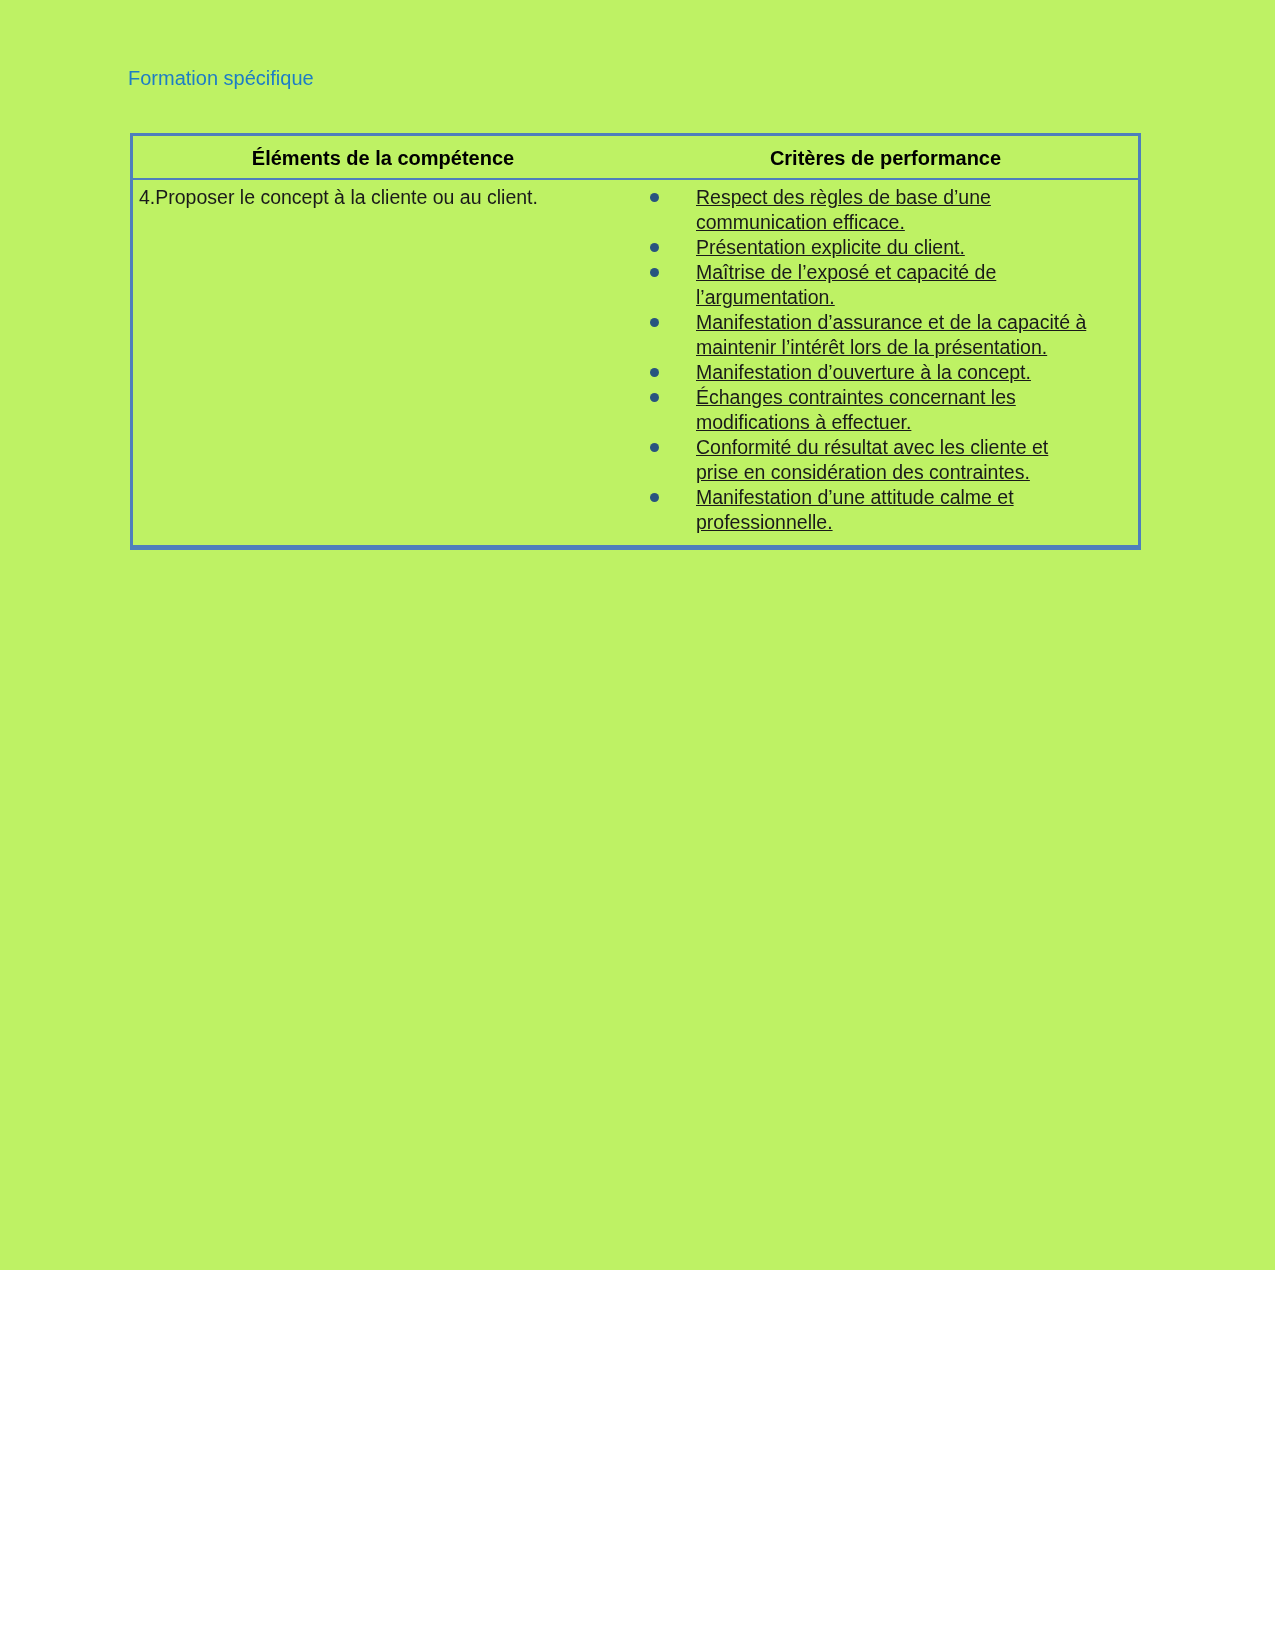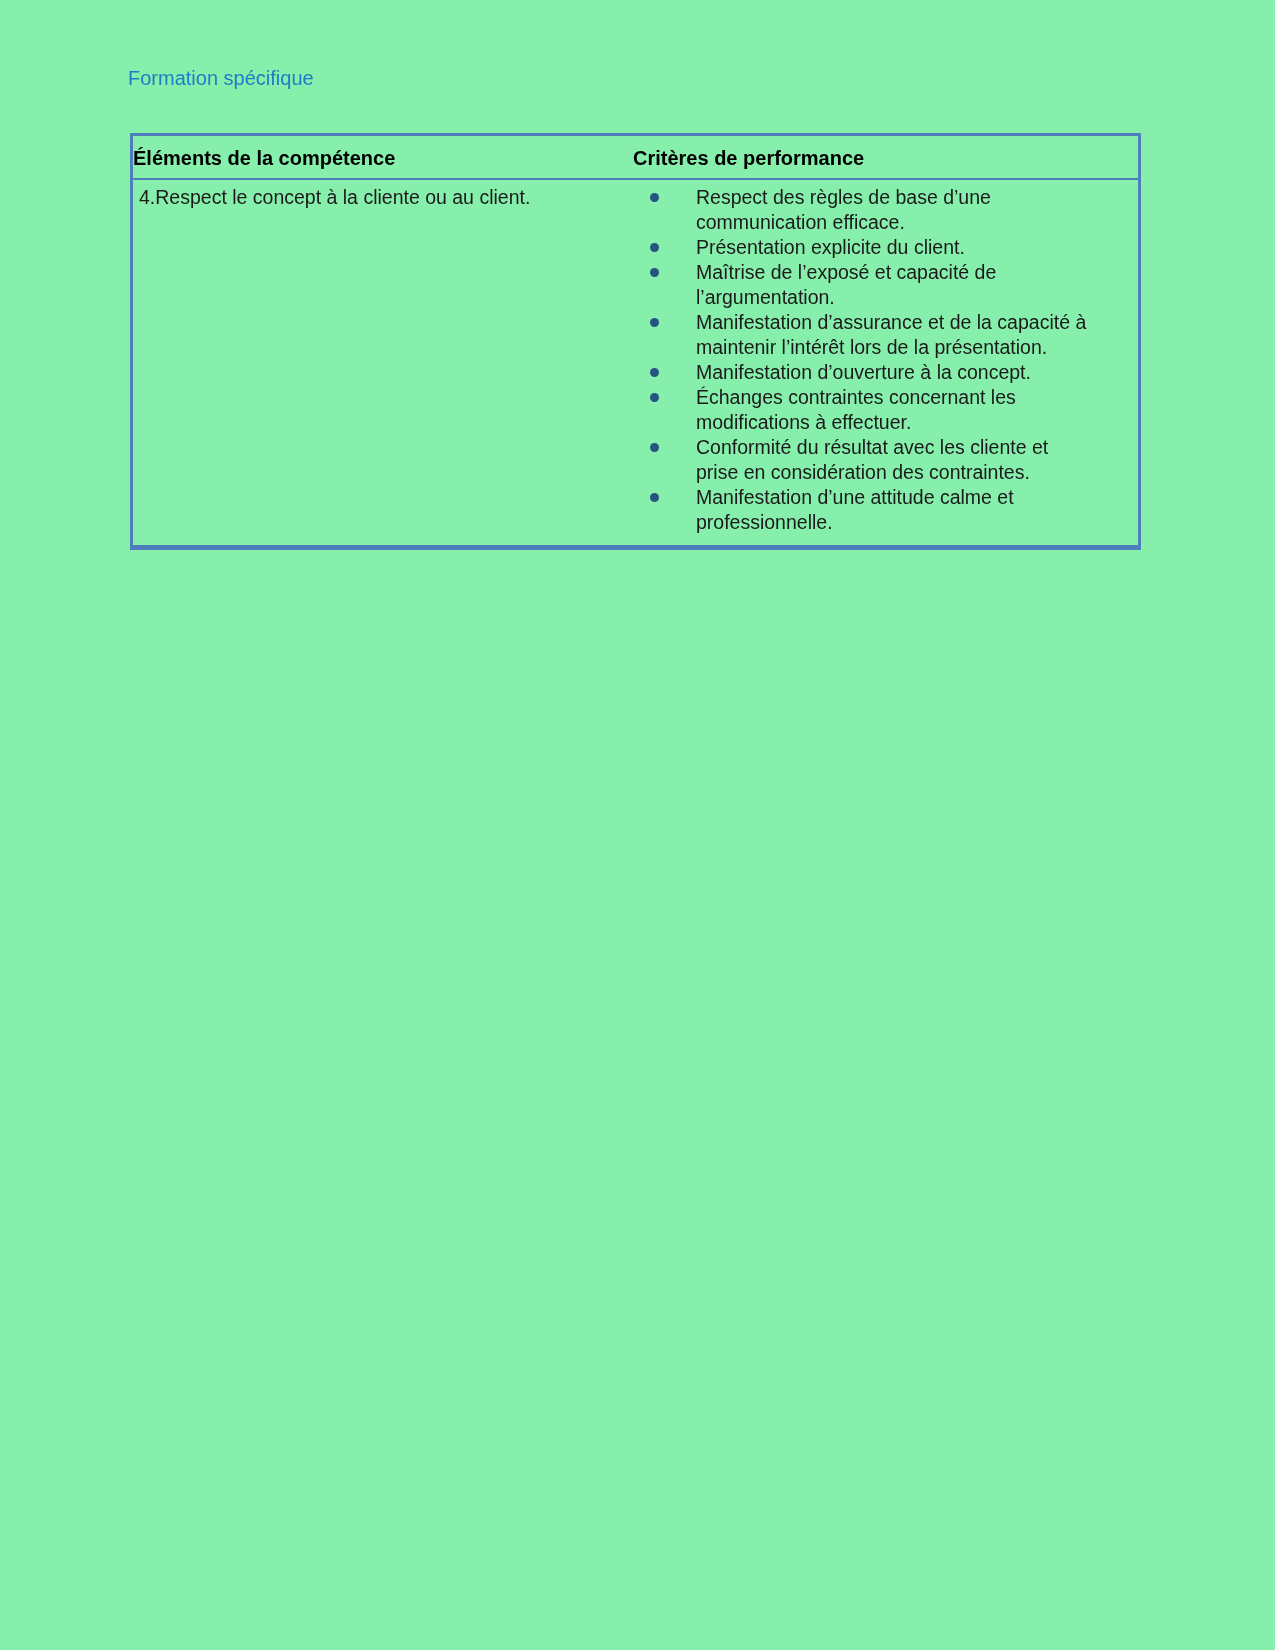--- a/index.html
+++ b/index.html
@@ -1,20 +1,20 @@
 <!DOCTYPE html>
 <html style="--title-blue: #1d7dc6; --border-blue: #4e7fbc; --bullet-navy: #27547f;"><head>
 <meta charset="utf-8">
 <style>
   html, body { margin: 0; padding: 0; background: #ffffff; }
   .page {
     position: relative;
     width: 1275px;
-    height: 1650px;
-    background: #86efac;
+    height: 1270px;
+    background: #bef264;
     font-family: "Liberation Sans", sans-serif;
     color: #1a1a1a;
     overflow: hidden;
   }
   .section-label {
     position: absolute;
     left: 128px;
     top: 66px;
     font-size: 20px;
     line-height: 24px;
@@ -26,39 +26,39 @@
     top: 133px;
     width: 1011px;
     border-collapse: collapse;
     table-layout: fixed;
     border: 3px solid var(--border-blue, #4e7fbc);
     border-bottom-width: 5px;
   }
   table.comp-table th {
     font-size: 20px;
     font-weight: bold;
-    text-align: left;
+    text-align: center;
     vertical-align: middle;
     padding: 10px 0 7px 0;
     line-height: 25px;
     border-bottom: 2px solid var(--border-blue, #4e7fbc);
     color: #000000;
   }
   th.col-elements { width: 500px; padding-left: 6px; }
   th.col-criteria { padding-left: 17px; margin-left: 12px; }
   table.comp-table td {
     vertical-align: top;
     font-size: 19.5px;
     line-height: 25px;
     padding-top: 5px;
     padding-bottom: 10px;
   }
   td.element-cell { padding-left: 6px; padding-right: 10px; }
   .element-num { display: inline-block; min-width: 16px; }
-  td.criteria-cell { padding-left: 0; padding-right: 0; }
+  td.criteria-cell { padding-left: 0; padding-right: 0; text-decoration: underline; }
   ul.criteria-list { list-style: none; margin: 0; padding: 0; }
   li.criterion { position: relative; padding-left: 63px; padding-right: 2px; }
   .bullet {
     position: absolute;
     left: 17px;
     top: 8px;
     width: 9px;
     height: 9px;
     border-radius: 50%;
     background: var(--bullet-navy, #27547f);
@@ -75,21 +75,21 @@
   <table class="comp-table">
     <thead>
       <tr>
         <th class="col-elements">Éléments de la compétence</th>
         <th class="col-criteria">Critères de performance</th>
       </tr>
     </thead>
     <tbody>
       <tr>
         <td class="element-cell">
-          <span class="element-num">4.</span><span>Respect le concept à la cliente ou au client.</span>
+          <span class="element-num">4.</span><span>Proposer le concept à la cliente ou au client.</span>
         </td>
         <td class="criteria-cell">
           <ul class="criteria-list">
             <li class="criterion">
               <span class="bullet"></span>
               <span class="crit-text">Respect des règles de base d’une
 communication efficace.</span>
             </li>
             <li class="criterion">
               <span class="bullet"></span>

